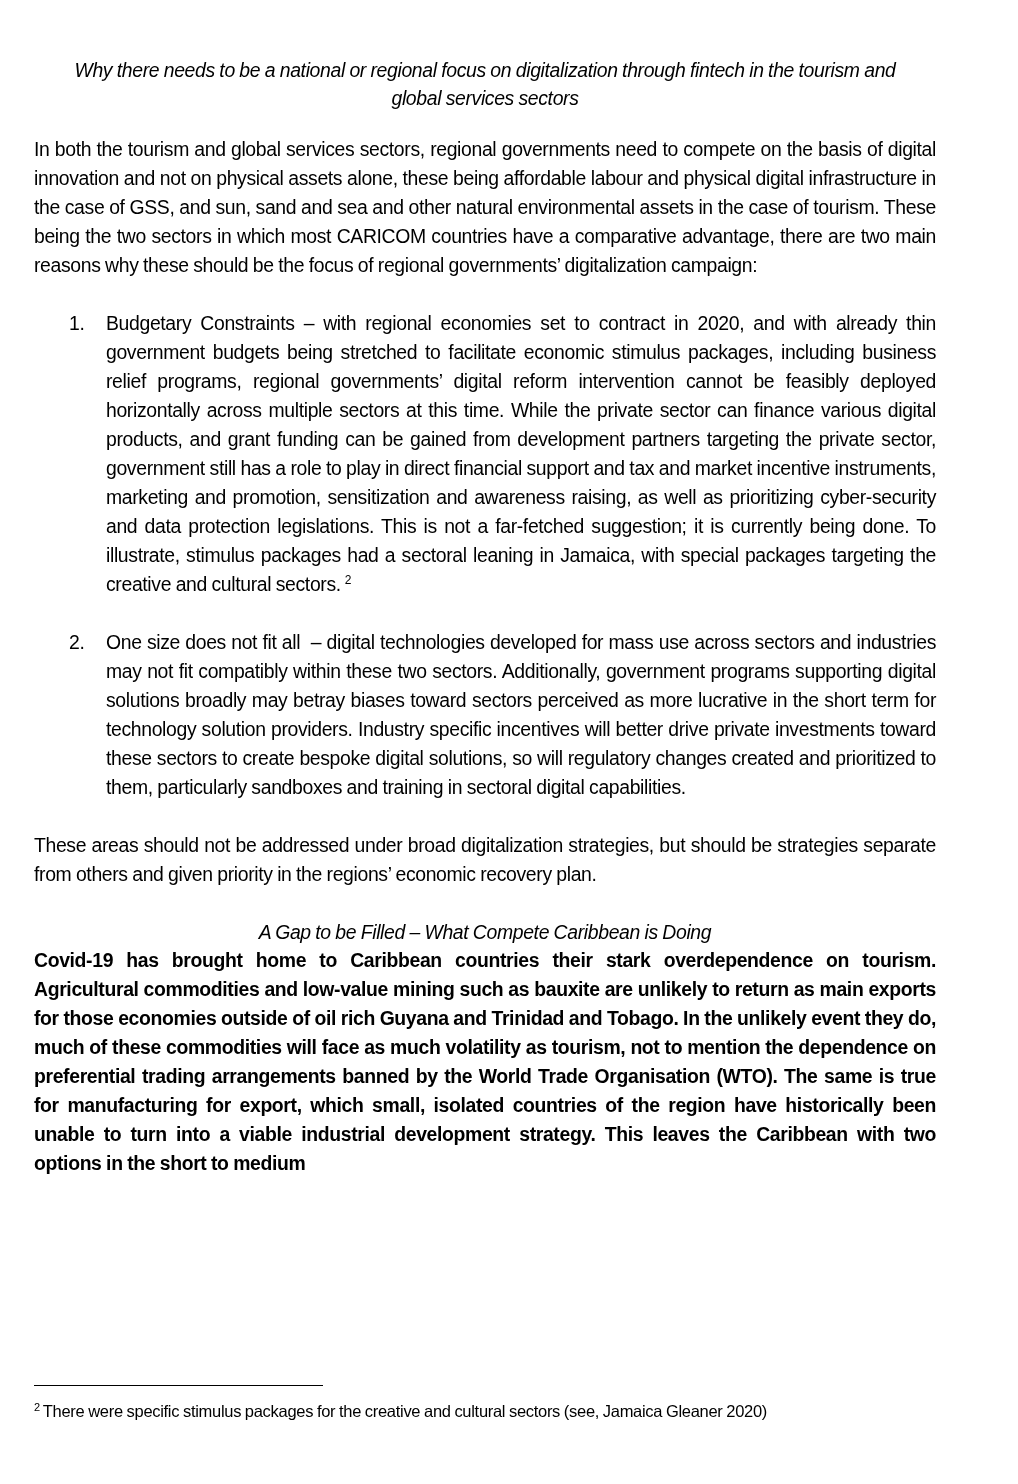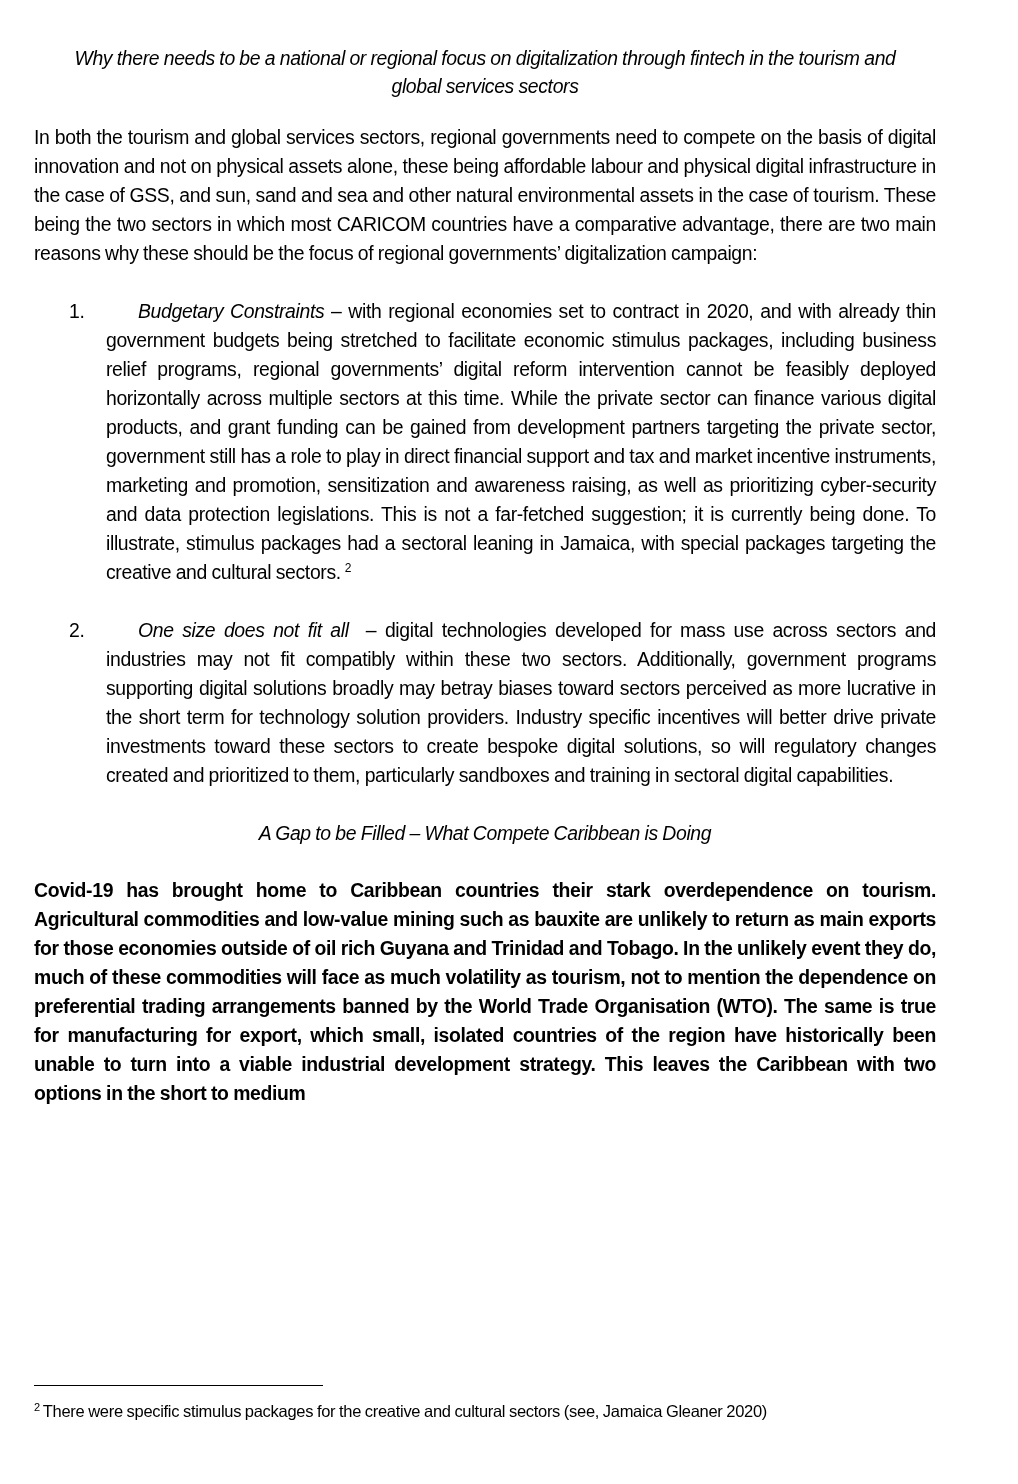--- a/index.html
+++ b/index.html
@@ -14,21 +14,21 @@
       overflow: hidden;
       color: #000000;
       font-family: "Liberation Sans", "DejaVu Sans", sans-serif;
       font-size: 19.4px;
       letter-spacing: -0.35px;
       word-spacing: -0.5px;
     }
     .page {
       position: absolute;
       left: 34px;
-      top: 44px;
+      top: 56px;
       width: 902px;
     }
     .heading {
       font-style: italic;
       text-align: center;
       line-height: 28px;
       margin: 0;
     }
     .heading-1 {
       padding: 0 20px;
@@ -50,32 +50,29 @@
       padding-left: 72px;
       margin-bottom: 29px;
     }
     ol.reasons .num {
       position: absolute;
       left: 35px;
       top: 0;
       line-height: 29px;
     }
     ol.reasons .term {
-      font-style: italic;
-      margin-left: 32px;
     }
     sup {
       font-size: 12px;
       vertical-align: super;
       line-height: 0;
       margin-left: 4px;
     }
     .heading-2 {
       margin-top: 29px;
-      margin-bottom: 29px;
     }
     .p3 { margin-top: 0; font-weight: bold; }
     .footnote-rule {
       position: absolute;
       left: 34px;
       top: 1385px;
       width: 289px;
       height: 0;
       border-top: 1.5px solid #000000;
     }
@@ -106,20 +103,21 @@
     <li>
       <span class="num">1.</span>
       <p class="para"><span class="term">Budgetary Constraints</span><span> – </span><span>with regional economies set to contract in 2020, and with already thin government budgets being stretched to facilitate economic stimulus packages, including business relief programs, regional governments’ digital reform intervention cannot be feasibly deployed horizontally across multiple sectors at this time. While the private sector can finance various digital products, and grant funding can be gained from development partners targeting the private sector, government still has a role to play in direct financial support and tax and market incentive instruments, marketing and promotion, sensitization and awareness raising, as well as prioritizing cyber-security and data protection legislations. This is not a far-fetched suggestion; it is currently being done. To illustrate, stimulus packages had a sectoral leaning in Jamaica, with special packages targeting the creative and cultural sectors.</span><sup>2</sup></p>
     </li>
     <li>
       <span class="num">2.</span>
       <p class="para"><span class="term">One size does not fit all</span><span style="white-space:pre;">  – </span><span>digital technologies developed for mass use across sectors and industries may not fit compatibly within these two sectors. Additionally, government programs supporting digital solutions broadly may betray biases toward sectors perceived as more lucrative in the short term for technology solution providers. Industry specific incentives will better drive private investments toward these sectors to create bespoke digital solutions, so will regulatory changes created and prioritized to them, particularly sandboxes and training in sectoral digital capabilities.</span></p>
     </li>
   </ol>
 
+  <p class="para">These areas should not be addressed under broad digitalization strategies, but should be strategies separate from others and given priority in the regions’ economic recovery plan.</p>
 
   <p class="heading heading-2">A Gap to be Filled – What Compete Caribbean is Doing</p>
 
   <p class="para p3">Covid-19 has brought home to Caribbean countries their stark overdependence on tourism. Agricultural commodities and low-value mining such as bauxite are unlikely to return as main exports for those economies outside of oil rich Guyana and Trinidad and Tobago. In the unlikely event they do, much of these commodities will face as much volatility as tourism, not to mention the dependence on preferential trading arrangements banned by the World Trade Organisation (WTO). The same is true for manufacturing for export, which small, isolated countries of the region have historically been unable to turn into a viable industrial development strategy. This leaves the Caribbean with two options in the short to medium</p>
 
 </div>
 
 <div class="footnote-rule"></div>
 
 <div class="footnote">

